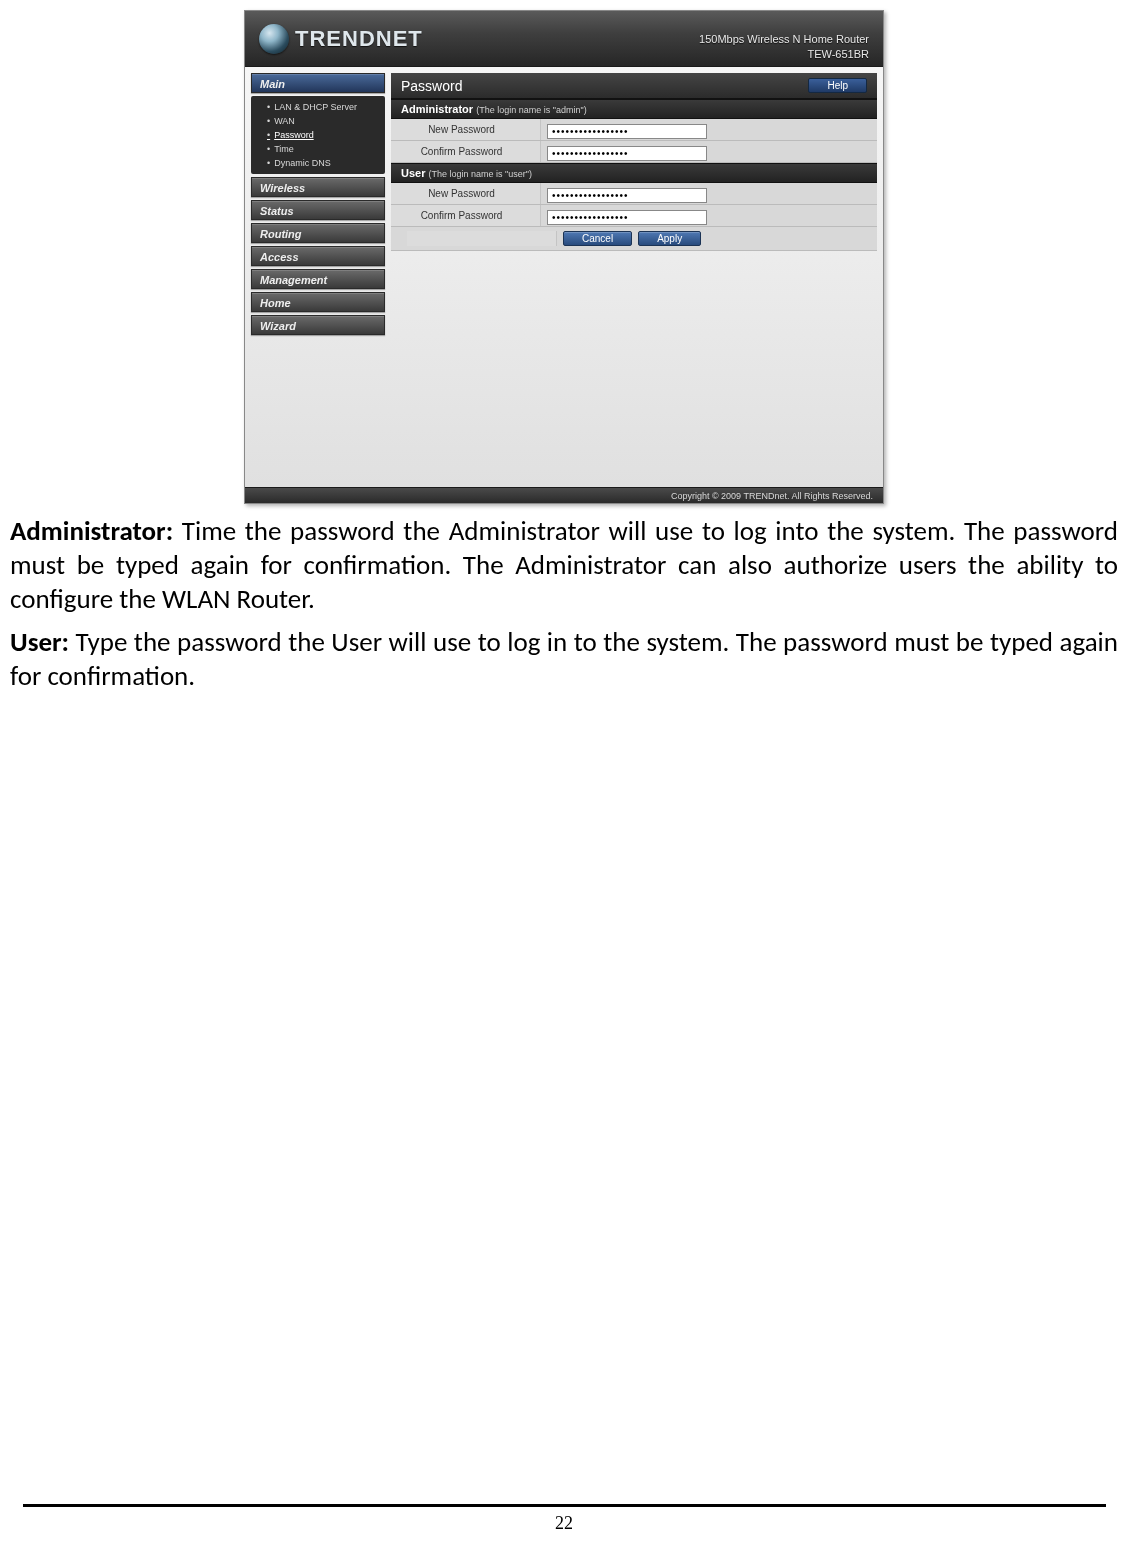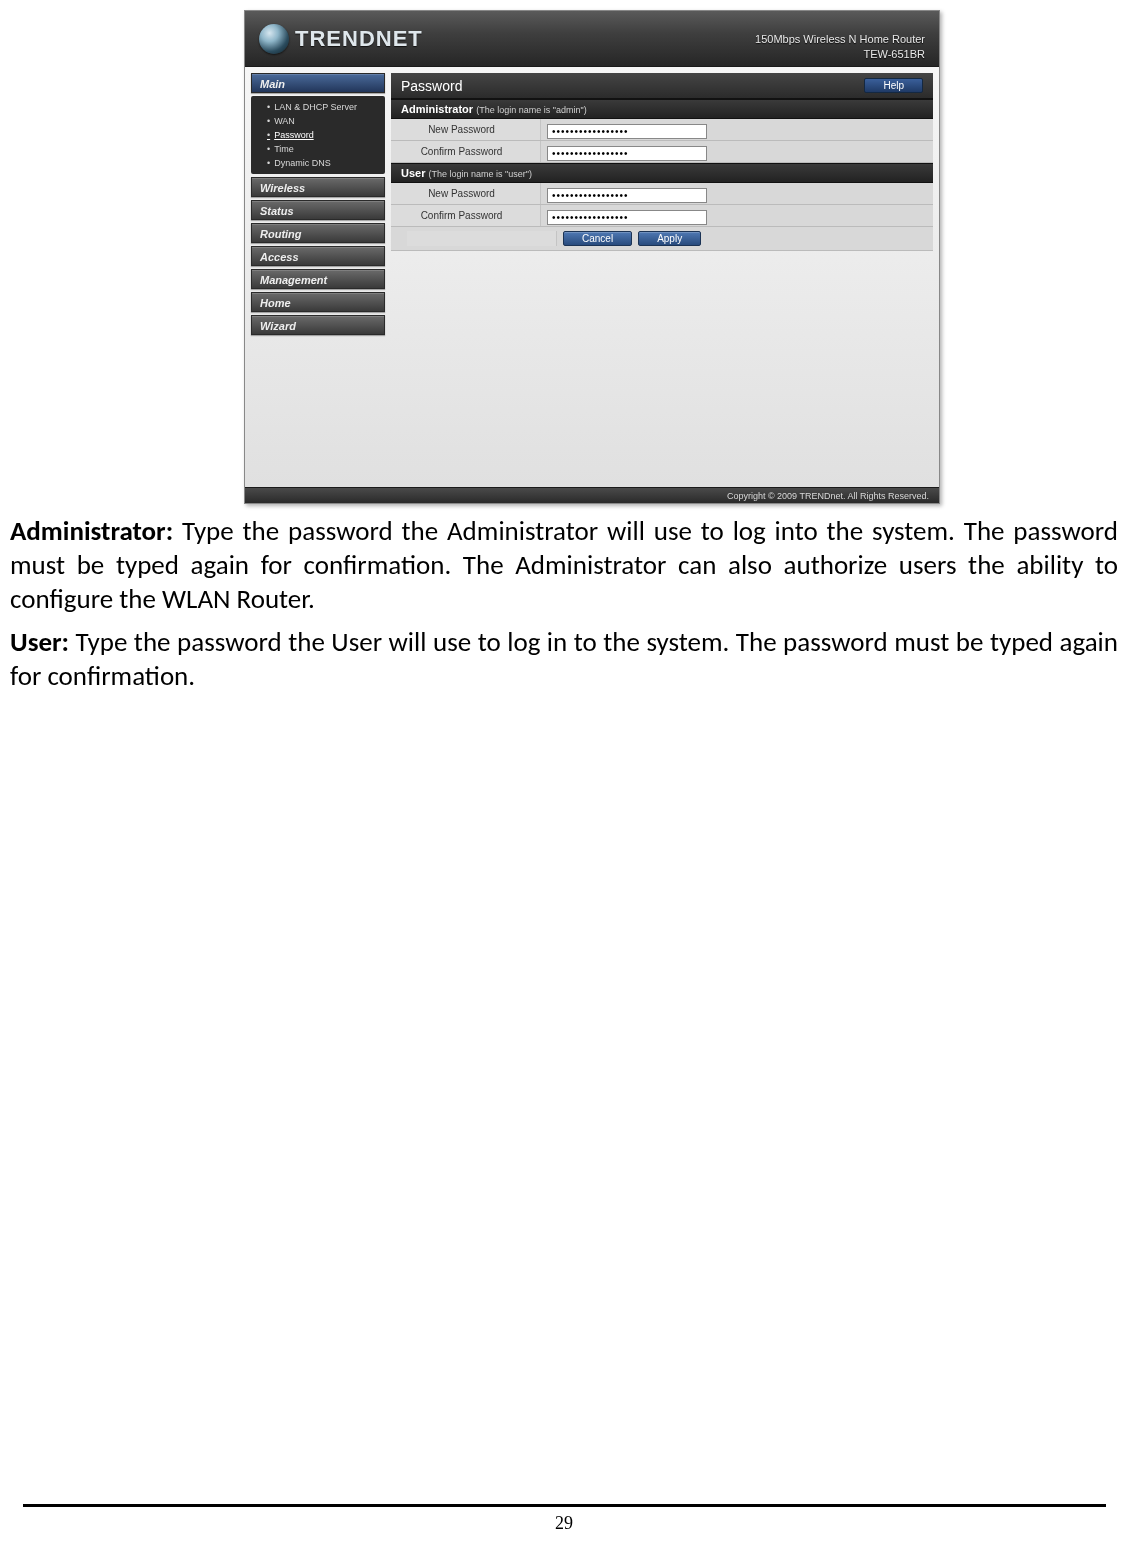--- a/index.html
+++ b/index.html
@@ -9,21 +9,21 @@
     width: 1128px;
     height: 1564px;
     position: relative;
     padding: 10px 10px 0 10px;
   }
   .screenshot-wrap {
     width: 640px;
     margin: 0 auto 10px auto;
   }
   .router-ui {
-    width: 696px;
+    width: 640px;
     border: 1px solid #888;
     box-shadow: 2px 2px 4px rgba(0,0,0,0.3);
     background: linear-gradient(#e8e8e8, #d8d8d8);
   }
   .router-header {
     height: 56px;
     background: linear-gradient(#5a5a5a 0%, #3f3f3f 40%, #262626 100%);
     display: flex;
     align-items: center;
     justify-content: space-between;
@@ -318,23 +318,23 @@
         </div>
       </div>
     </div>
 
     <div class="router-footer">Copyright © 2009 TRENDnet. All Rights Reserved.</div>
   </div>
 </div>
 
 <div class="doc-text">
   <p class="p1">
-    <b>Administrator:</b><span> Type the password the Administrator will use to log into the system. The password must be typed again for confirmation. The Administrator can also authorize users the ability to configure the WLAN Router.</span>
+    <b>Administrator:</b><span> Time the password the Administrator will use to log into the system. The password must be typed again for confirmation. The Administrator can also authorize users the ability to configure the WLAN Router.</span>
   </p>
   <p>
     <b>User:</b><span> Type the password the User will use to log in to the system. The password must be typed again for confirmation.</span>
   </p>
 </div>
 
 <div class="page-footer">
   <div class="rule"></div>
-  <div class="num">29</div>
+  <div class="num">22</div>
 </div>
 
 </body></html>

